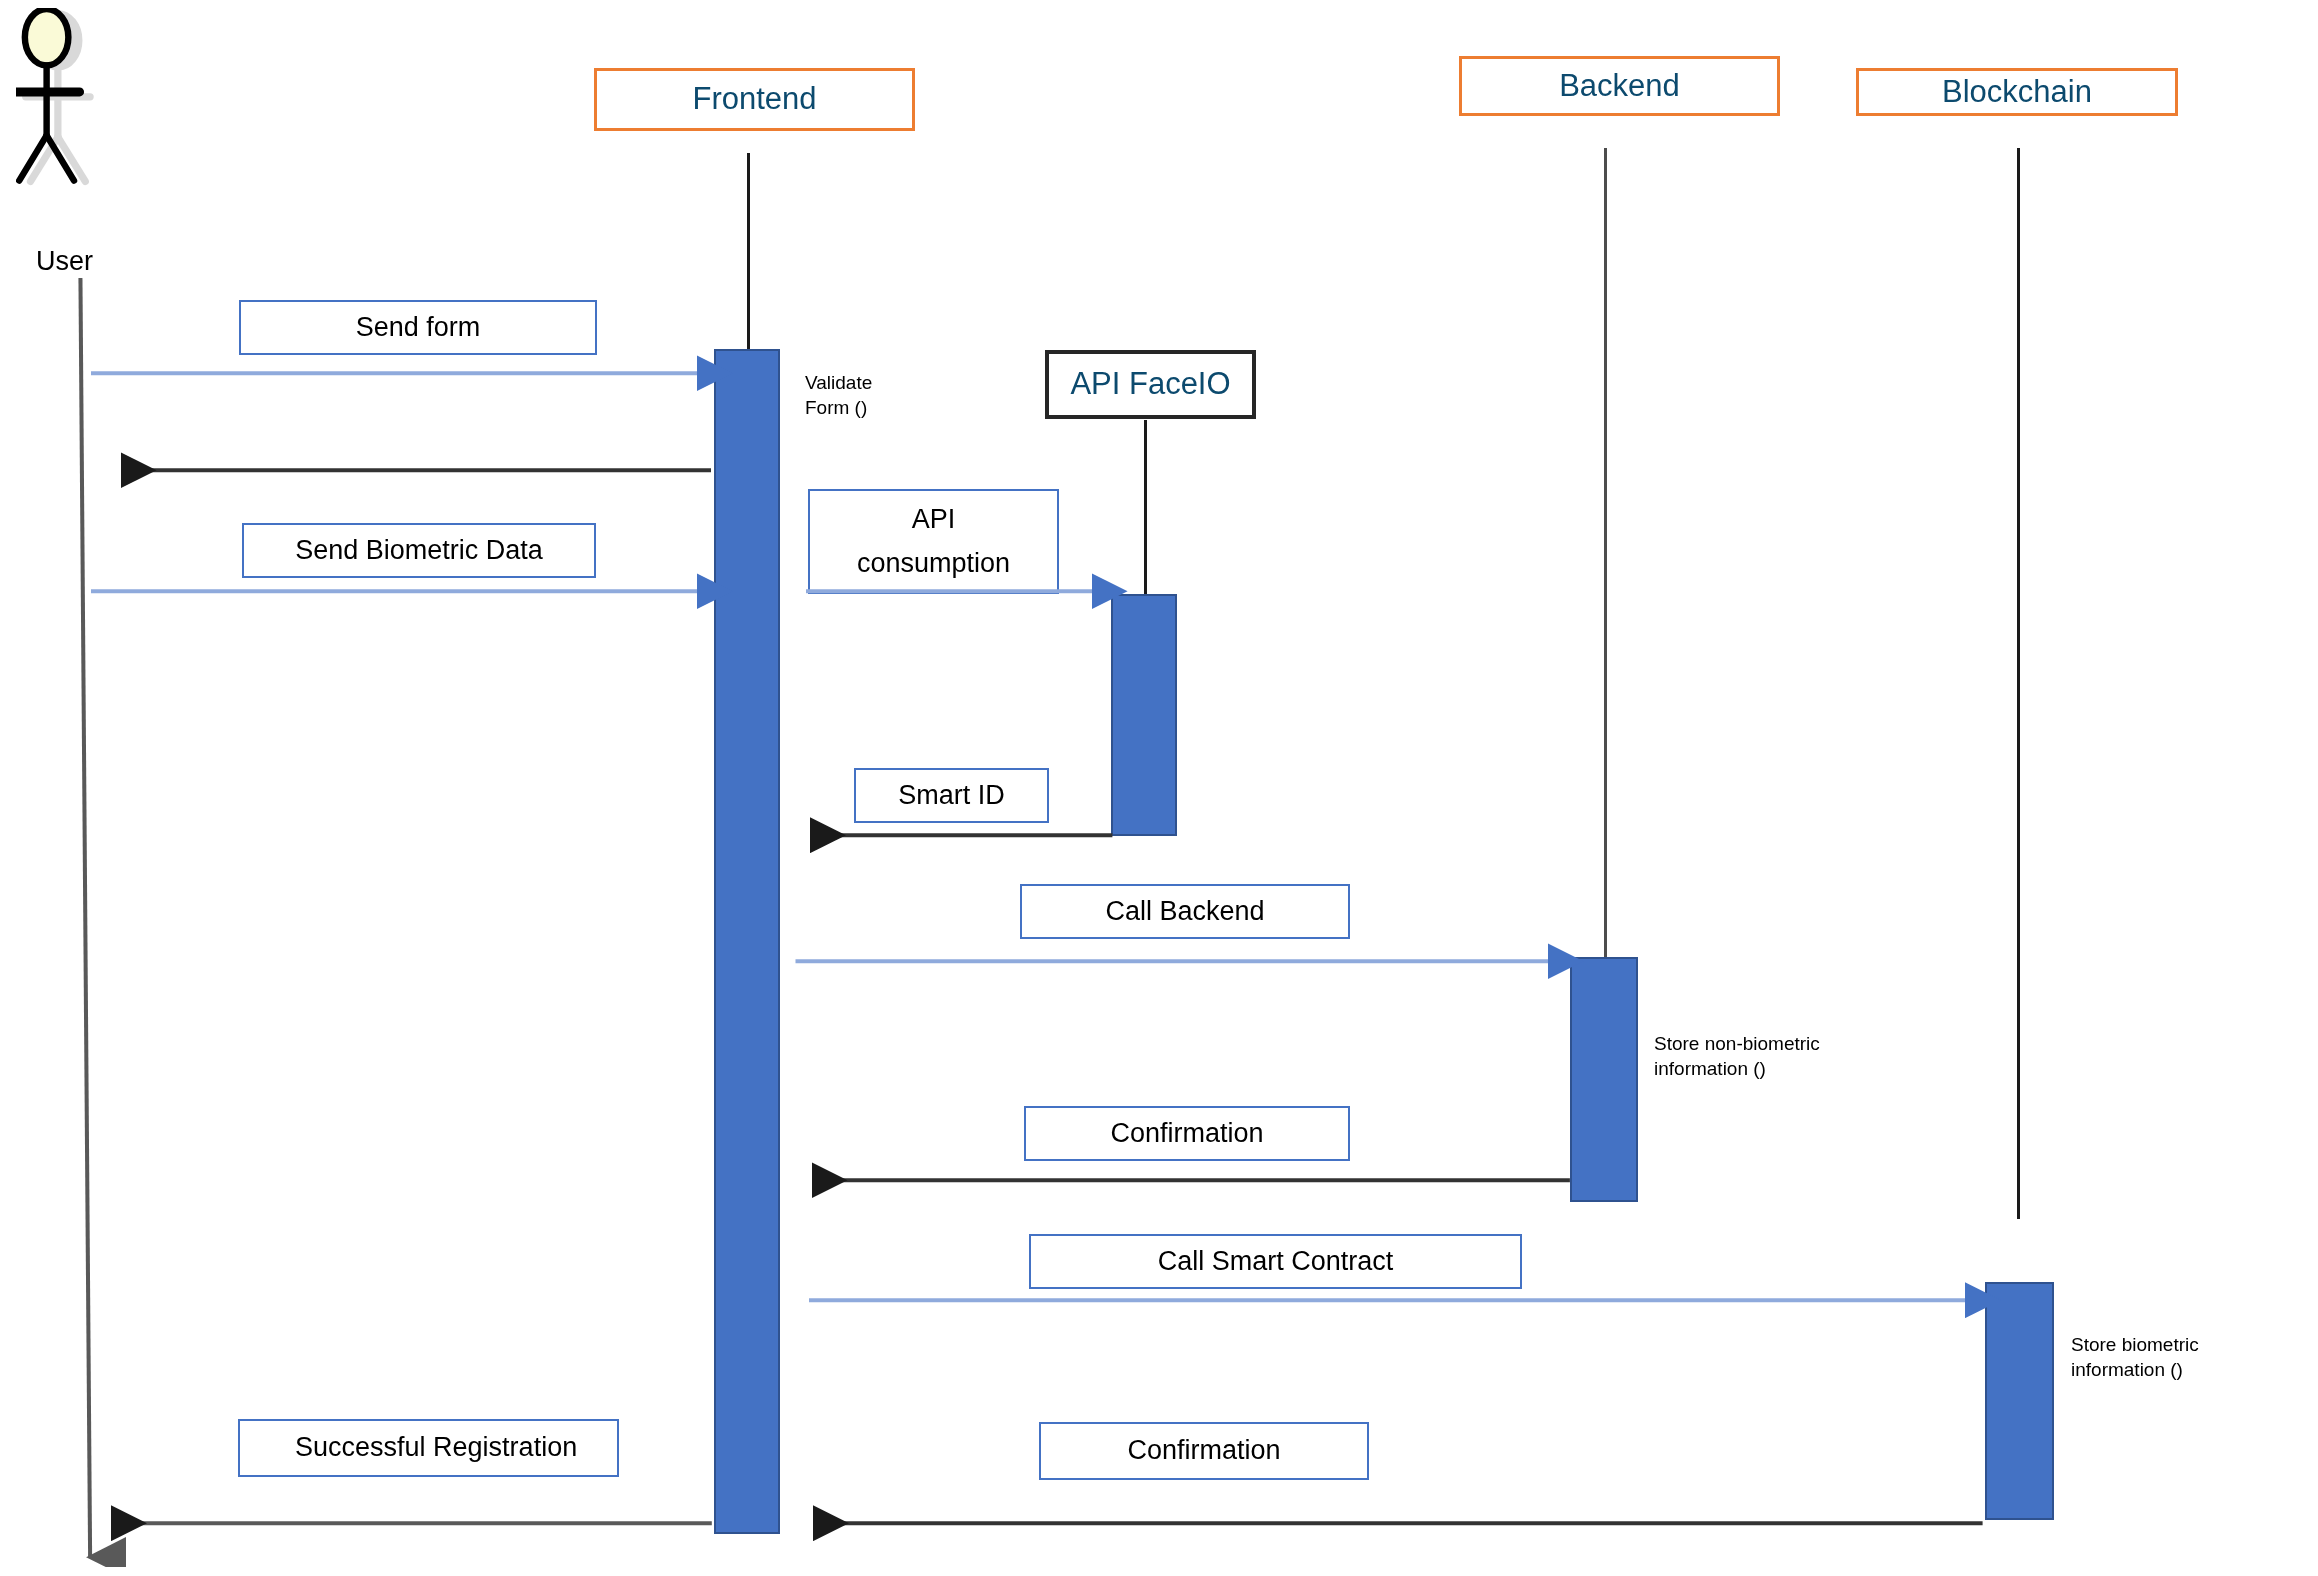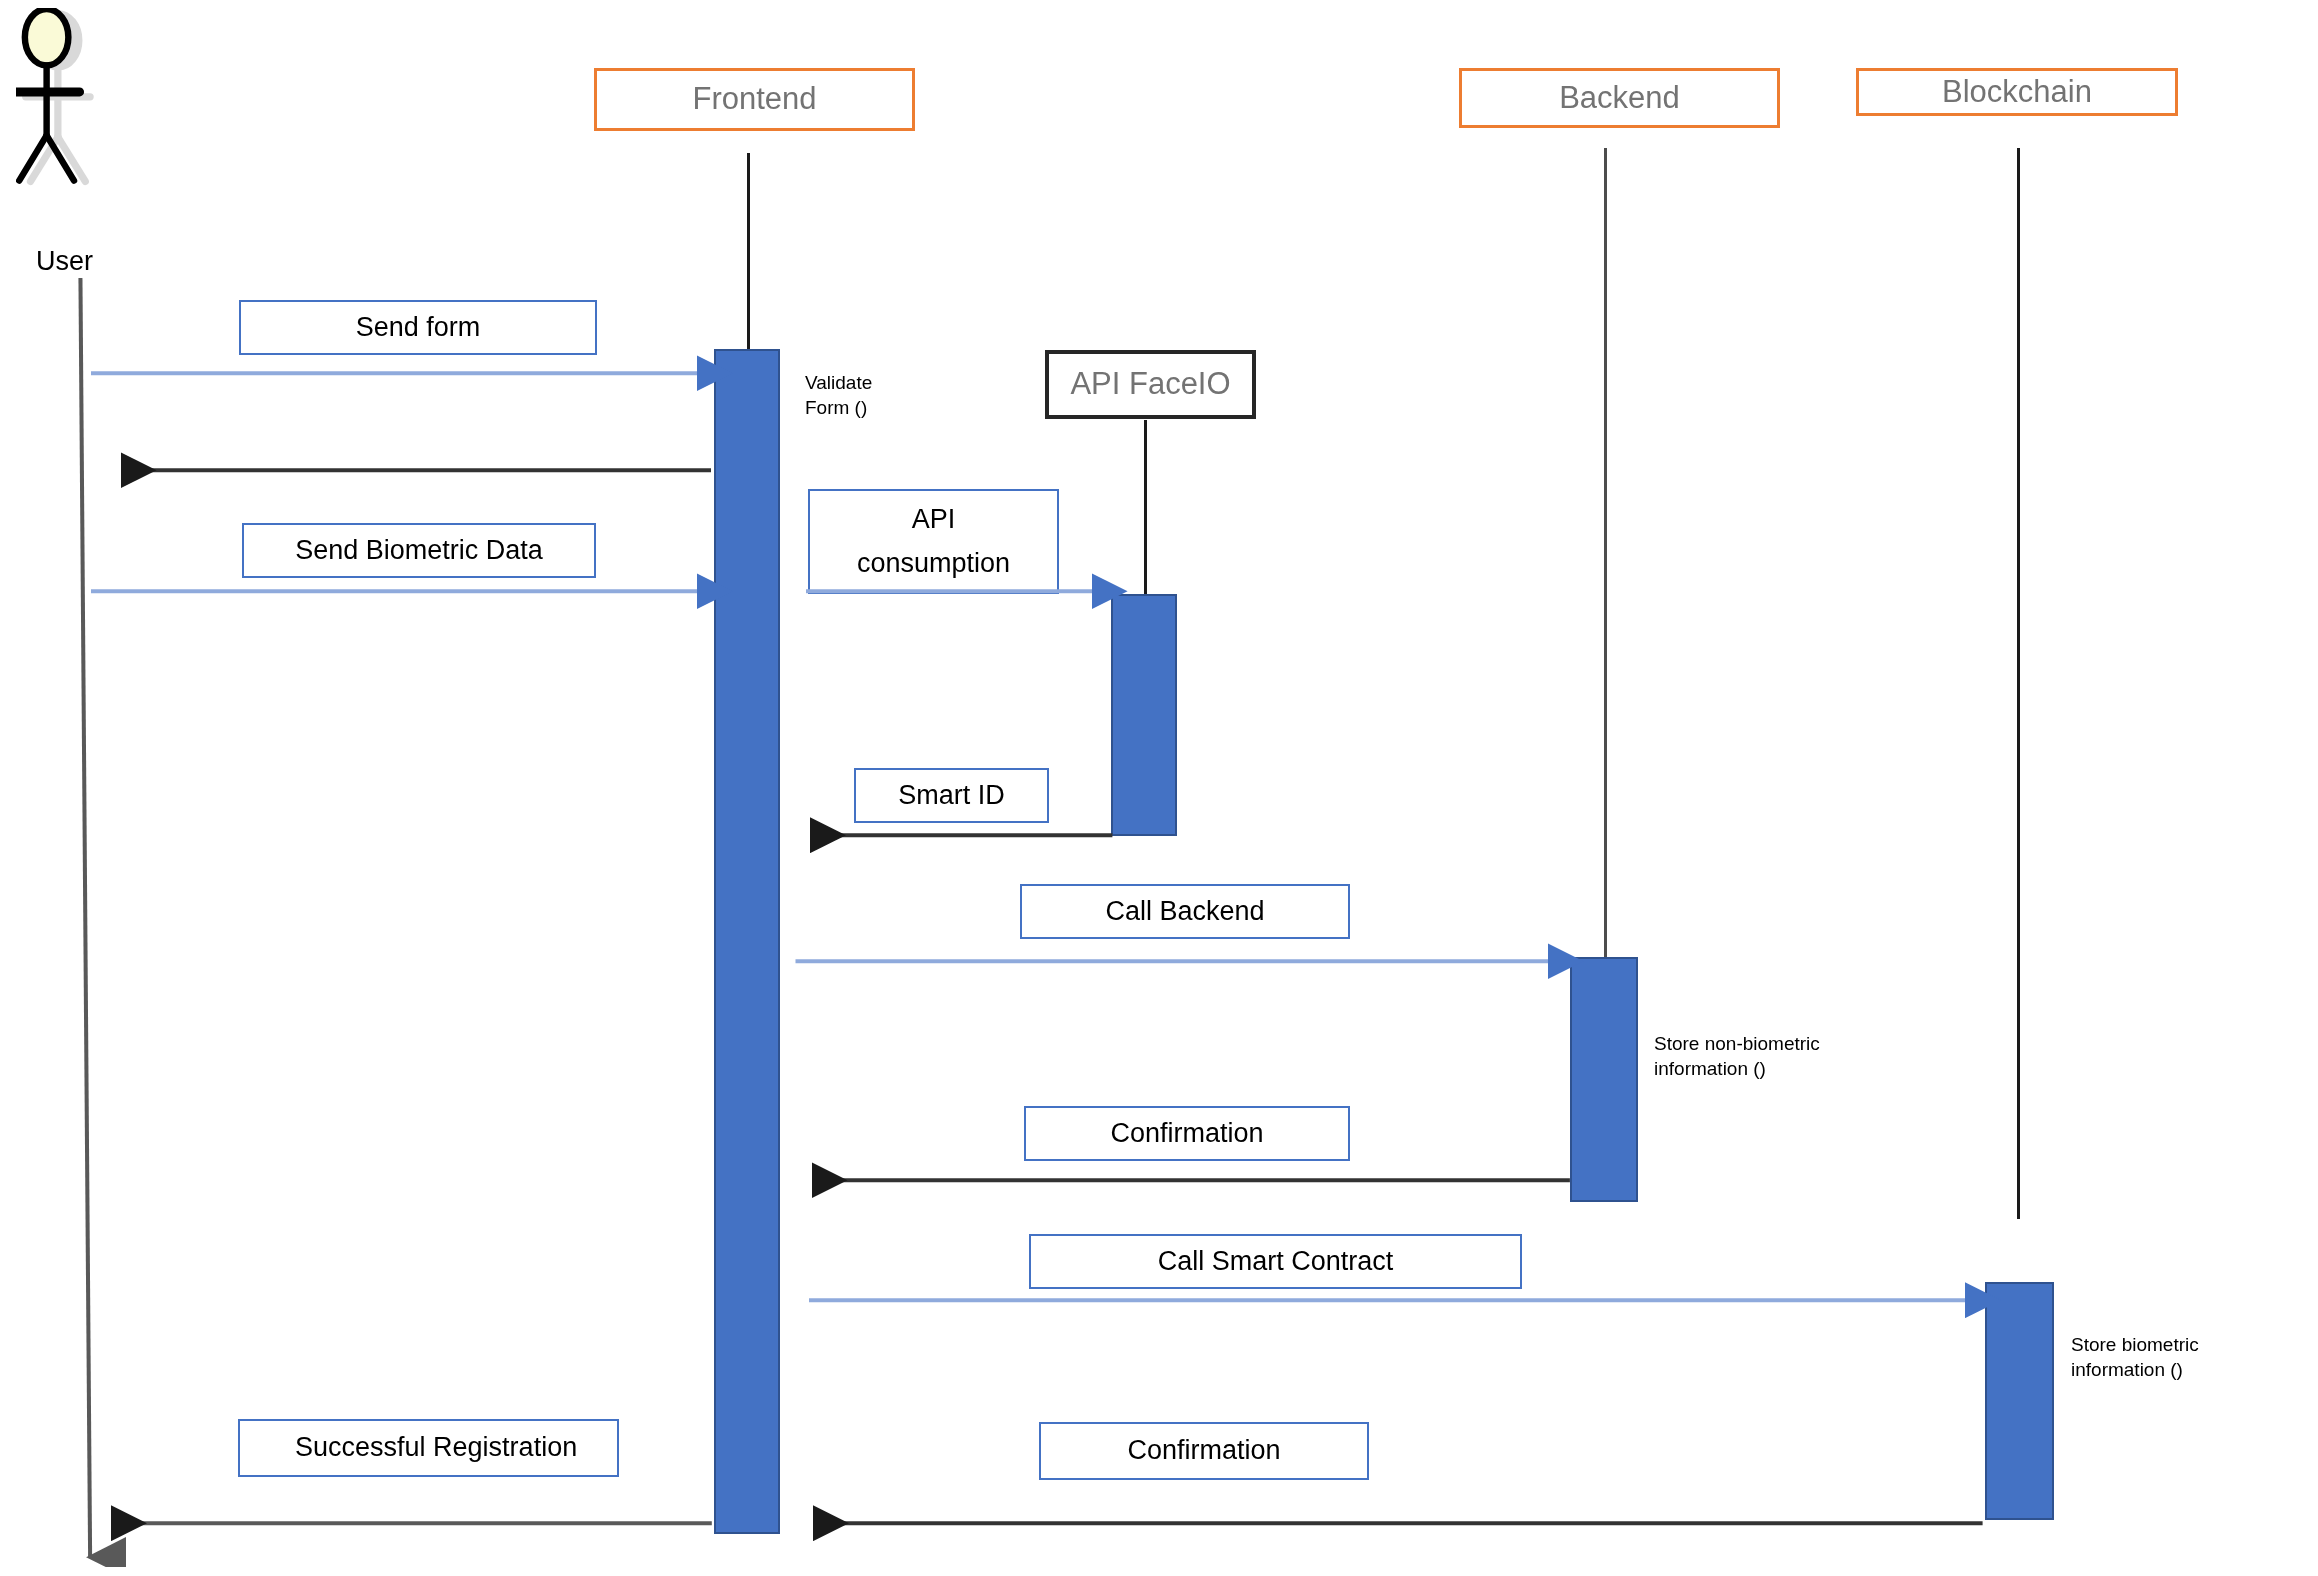--- a/index.html
+++ b/index.html
@@ -20,21 +20,21 @@
   }
   .abs { position: absolute; box-sizing: border-box; }
 
   
   .participant-box {
     border: 3.2px solid #ED7D31;
     background: #ffffff;
     display: flex;
     align-items: center;
     justify-content: center;
-    color: #737373;
+    color: #0c4a6e;
     font-size: 31px;
     line-height: 1.1;
     text-align: center;
   }
   .participant-box.plain-border { border: 4px solid #262626; }
 
   
   .lifeline {
     background: #4d4d4d;
     width: 3.2px;
@@ -117,21 +117,21 @@
         </marker>
       </defs>
       <line x1="40" y1="0" x2="52" y2="1588" stroke="#595959" stroke-width="5" marker-end="url(#headGreyDown)"></line>
     </svg>
   </div>
 
   <div class="abs participant-box" style="left:594px; top:68px; width:321px; height:63px;">
     <span>Frontend</span>
   </div>
 
-  <div class="abs participant-box" style="left:1459px; top:68px; width:321px; height:60px;">
+  <div class="abs participant-box" style="left:1459px; top:56px; width:321px; height:60px;">
     <span>Backend</span>
   </div>
 
   <div class="abs participant-box" style="left:1856px; top:68px; width:322px; height:48px;">
     <span>Blockchain</span>
   </div>
 
   <div class="abs participant-box plain-border" style="left:1045px; top:350px; width:211px; height:69px;">
     <span>API FaceIO</span>
   </div>

